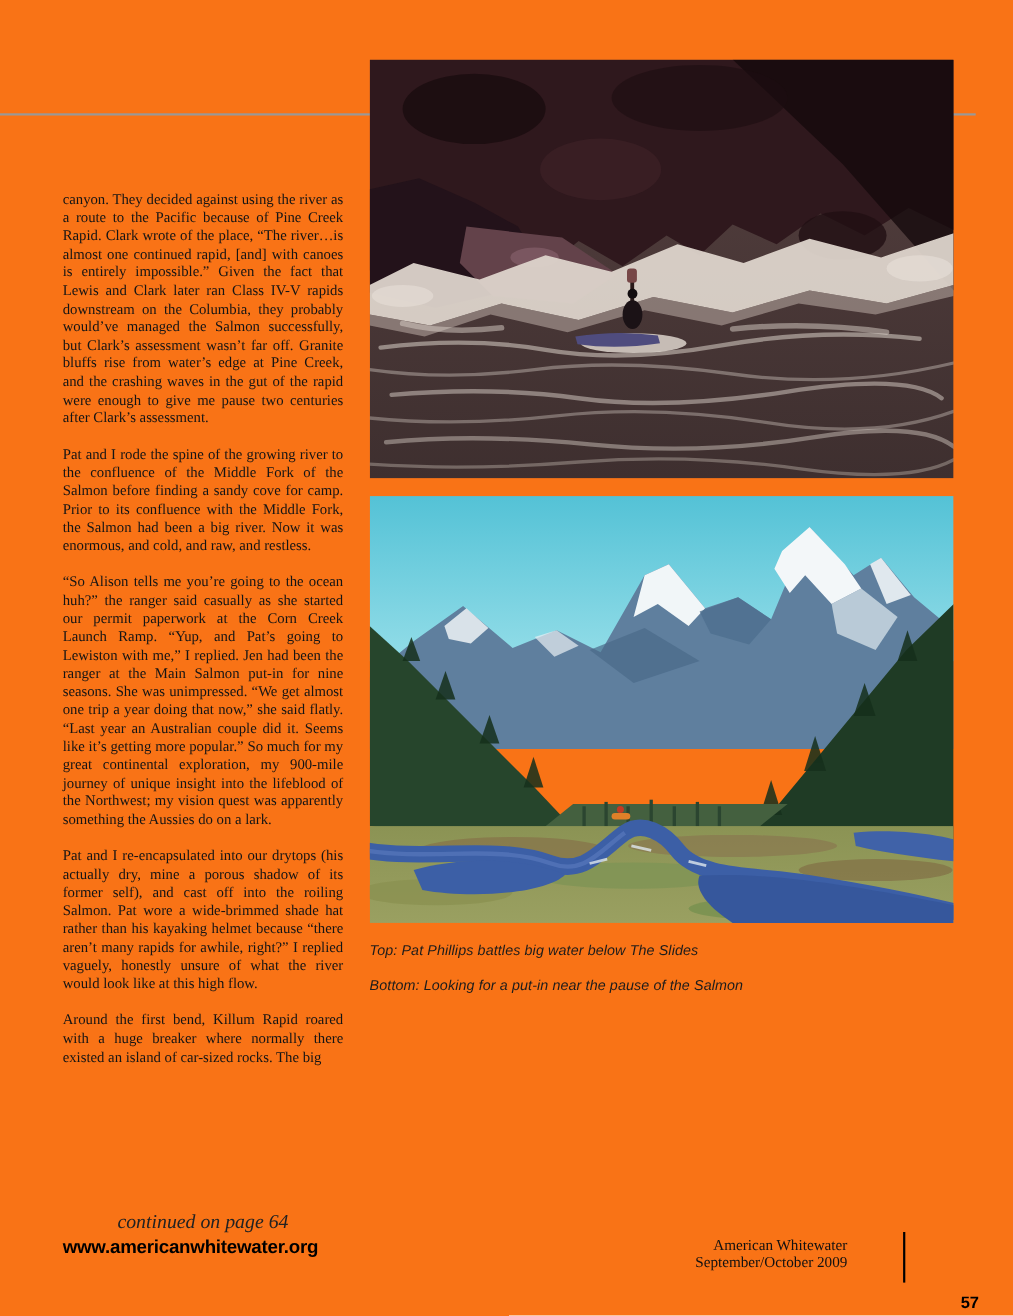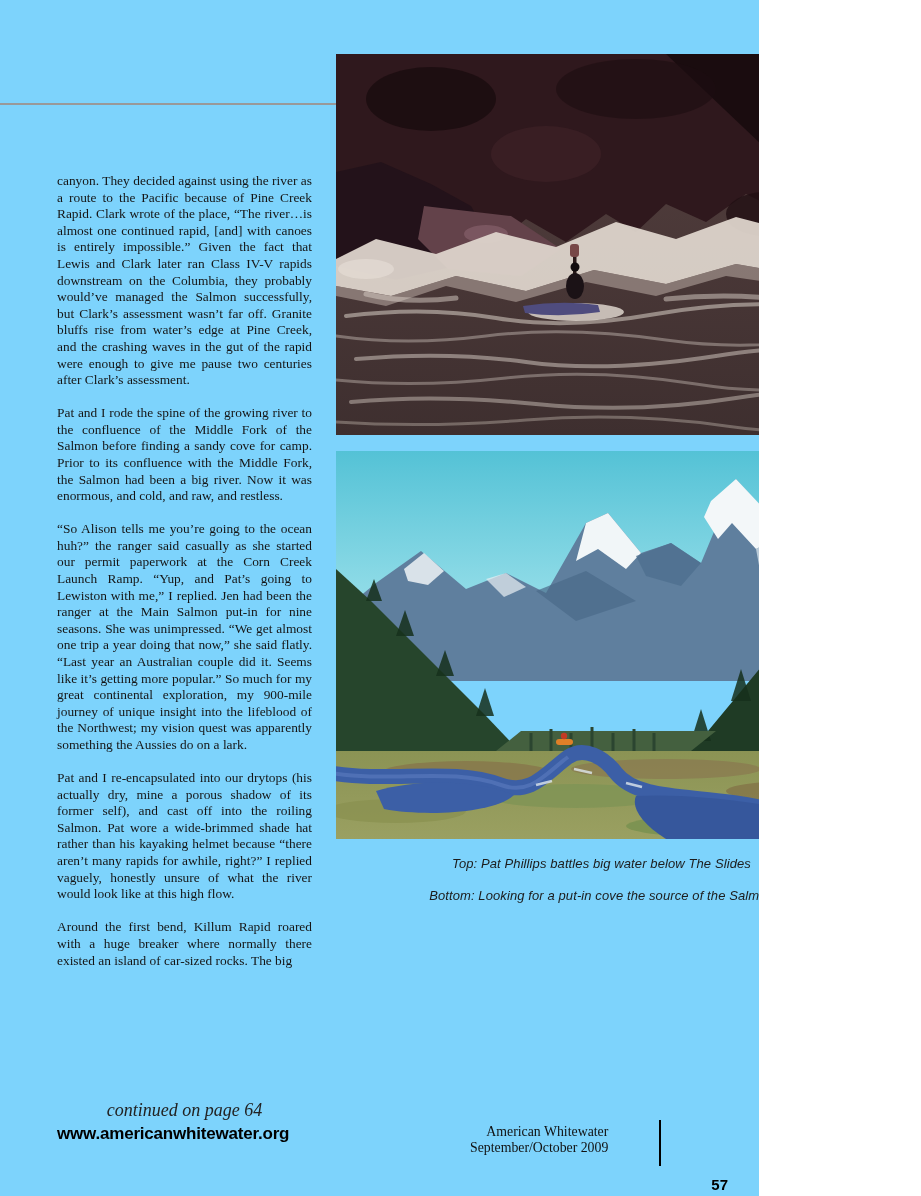--- a/index.html
+++ b/index.html
@@ -1,26 +1,26 @@
 <!DOCTYPE html>
 <html><head>
 <meta charset="utf-8">
 <style>
   html,body{margin:0;padding:0;background:#ffffff;}
-  .page{position:relative;width:759px;height:1196px;background:#7dd3fc;overflow:hidden;
+  .page{position:relative;width:921px;height:1196px;background:#f97316;overflow:hidden;
         font-family:"Liberation Serif", serif;color:#111;}
   .rule{position:absolute;left:0;top:103px;width:887px;height:2px;background:#999;}
   .col{position:absolute;left:57px;top:173px;width:255px;text-align:justify;
        font-size:13.4px;line-height:16.6px;color:#151515;}
   .col p{margin:0 0 16.5px 0;}
   .photo{position:absolute;left:336px;width:531px;overflow:hidden;}
   .photo svg{display:block;}
   #photo-top{top:54px;height:381px;}
   #photo-bottom{top:451px;height:388px;}
-  .captions{position:absolute;left:336px;top:856px;width:531px;text-align:center;
+  .captions{position:absolute;left:336px;top:856px;width:531px;text-align:left;
             font-family:"Liberation Sans", sans-serif;}
   .cap{font-style:italic;font-size:13px;color:#1c1c1c;margin:0 0 17px 0;letter-spacing:.1px;}
   .credit{font-weight:bold;font-size:11.5px;color:#111;margin-top:14px;}
   .continued{position:absolute;left:57px;top:1100px;width:255px;text-align:center;
              font-style:italic;font-size:18px;color:#222;}
   .site{position:absolute;left:57px;top:1124px;font-family:"Liberation Sans", sans-serif;
         font-weight:bold;font-size:17px;letter-spacing:-.2px;color:#000;}
   .pagefoot{position:absolute;right:31px;top:1120px;display:flex;align-items:stretch;gap:44px;}
   .pagefoot .mag{ text-align:right;font-size:13.8px;line-height:16px;color:#111;padding-top:4px;}
   .pagefoot .bar{width:2px;background:#000;margin:0 6px 0 7px;height:46px;}
@@ -157,21 +157,21 @@
         <line x1="290" y1="332" x2="306" y2="336"></line>
       </g>
 
       <rect x="220" y="288" width="17" height="6" rx="3" fill="#e08028"></rect>
       <circle cx="228" cy="285" r="3.2" fill="#c23a24"></circle>
     </svg>
   </div>
 
   <div class="captions">
     <div class="cap">Top: Pat Phillips battles big water below The Slides</div>
-    <div class="cap">Bottom: Looking for a put-in cove the source of the Salmon</div>
+    <div class="cap">Bottom: Looking for a put-in near the pause of the Salmon</div>
   </div>
 
   <div class="continued">continued on page 64</div>
 
   <div class="site">www.americanwhitewater.org</div>
 
   <div class="pagefoot">
     <div class="mag">
       <div>American Whitewater</div>
       <div>September/October 2009</div>

